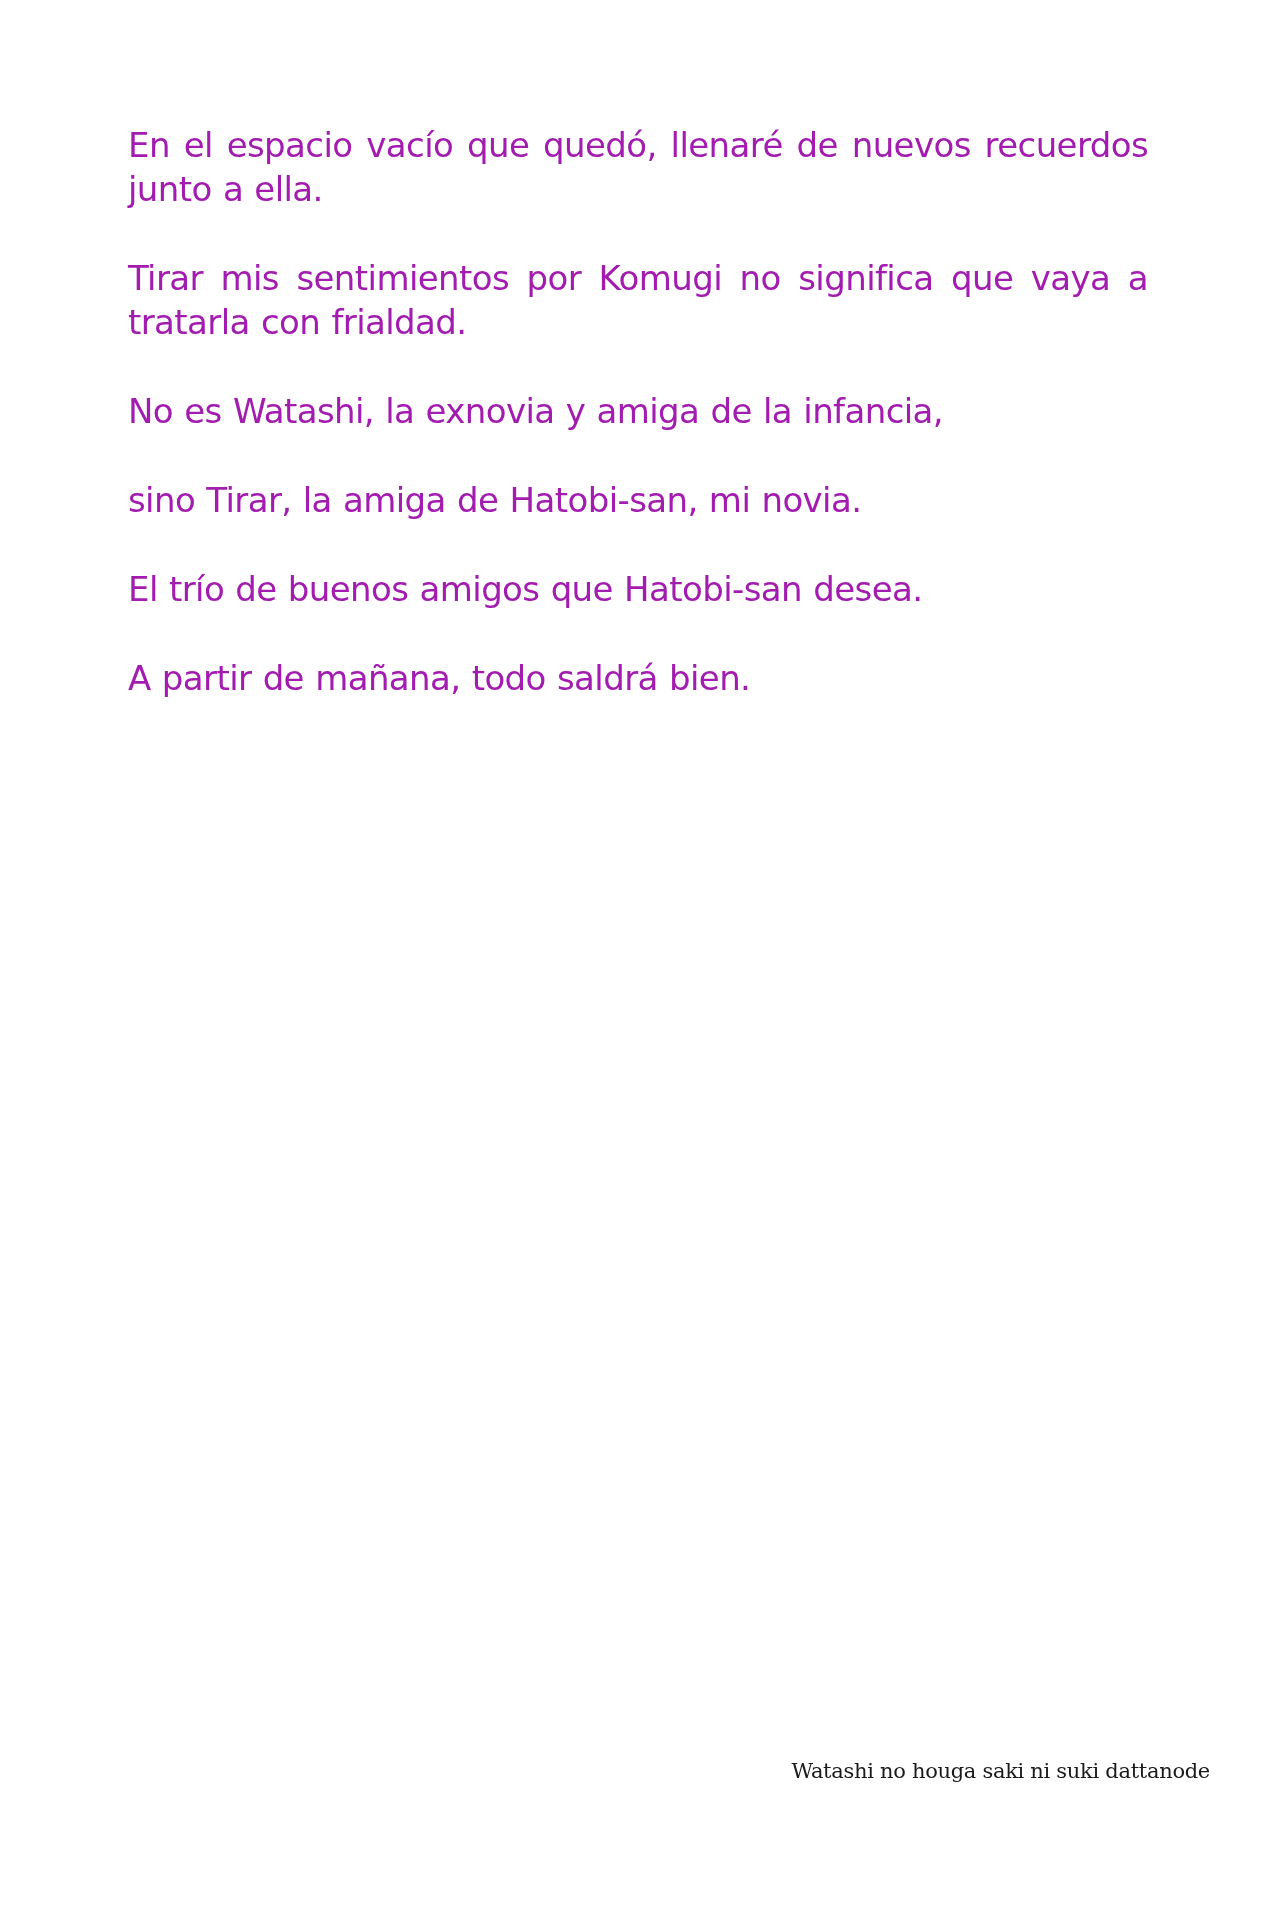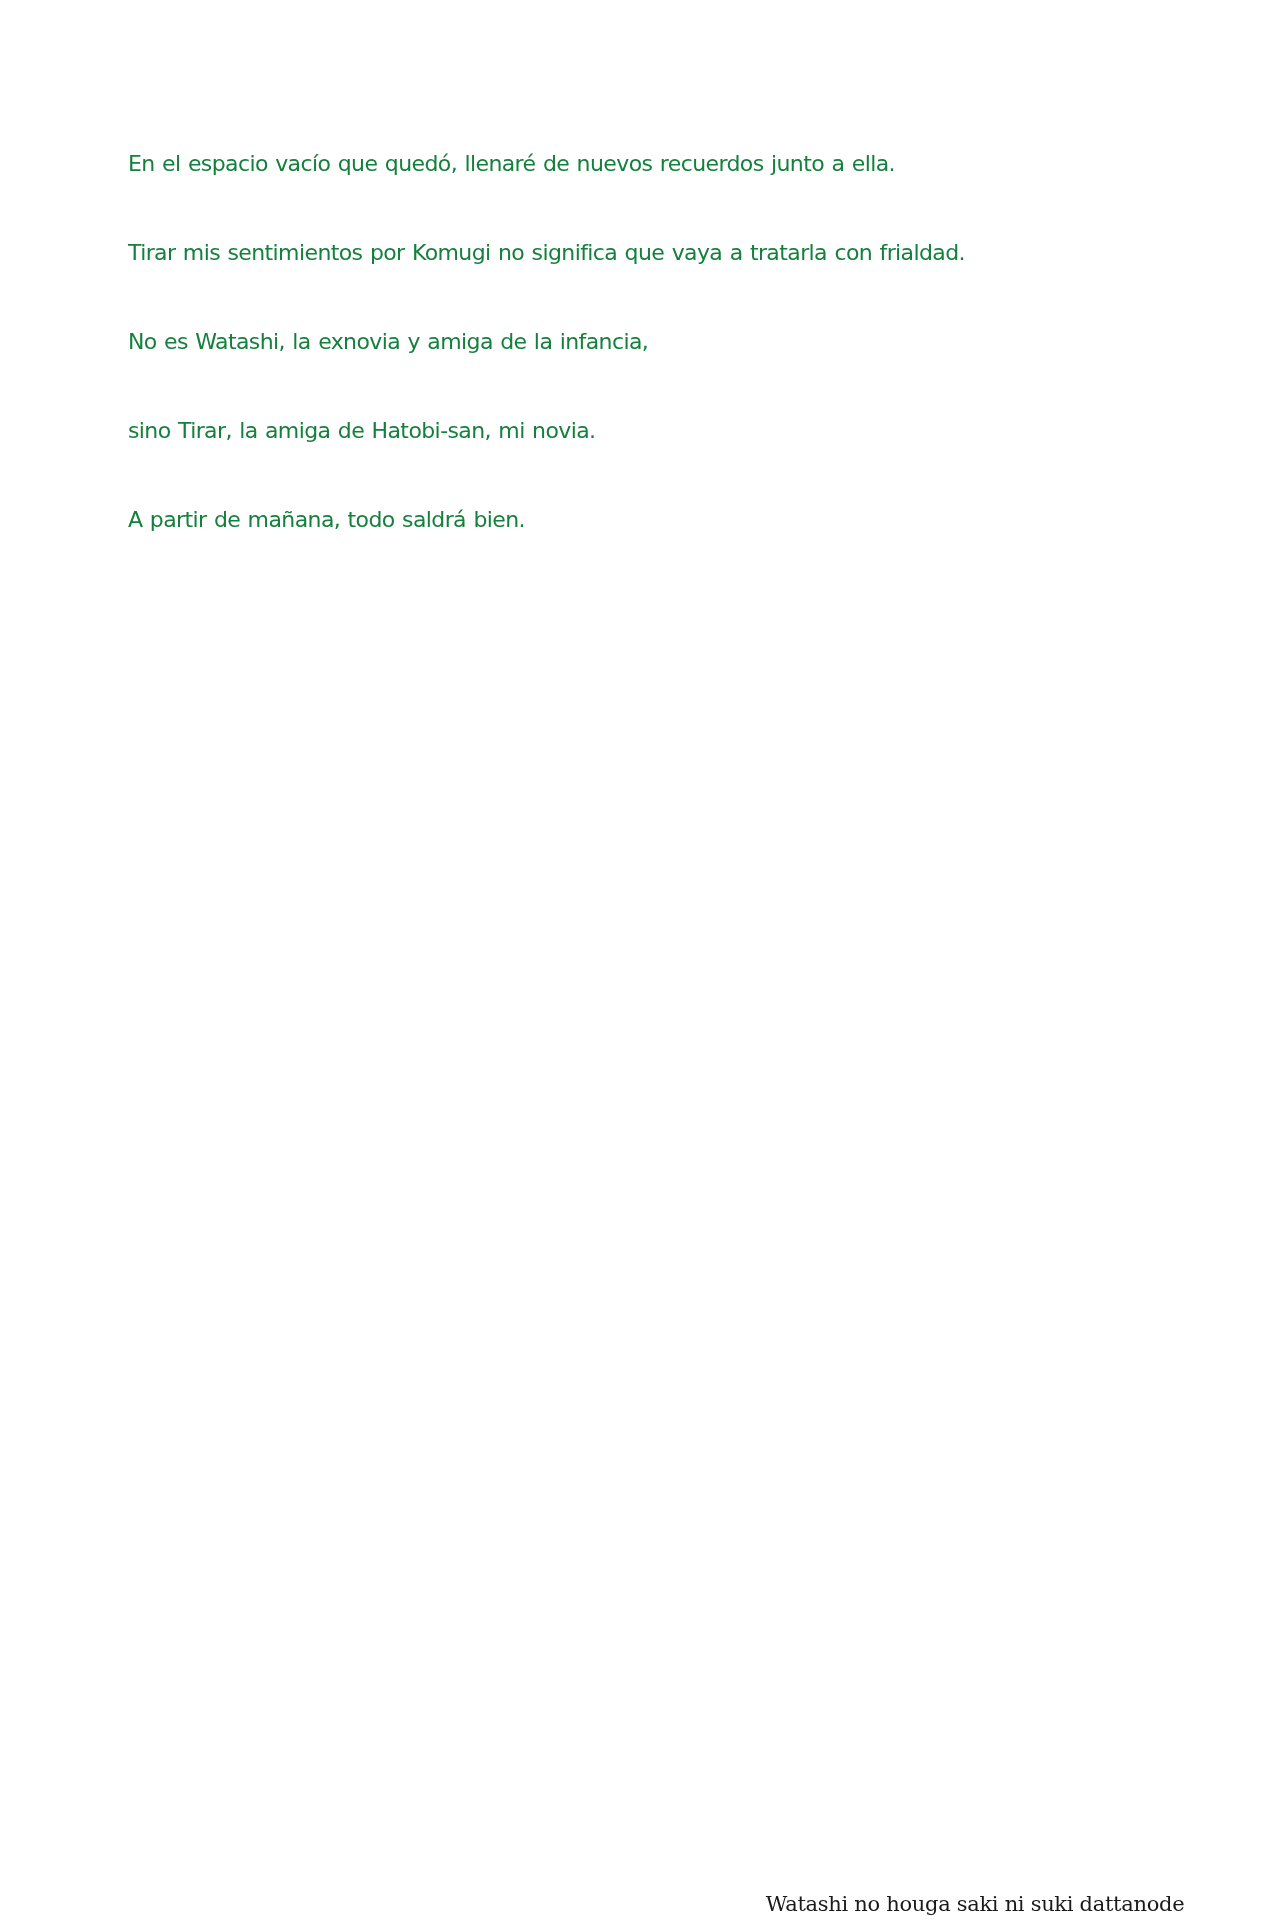--- a/index.html
+++ b/index.html
@@ -20,55 +20,55 @@
       width: 1280px;
       height: 1920px;
       background: #ffffff;
     }
     .body-text {
       position: absolute;
       left: 128px;
       top: 123px;
       width: 1020px;
       font-family: "DejaVu Sans", sans-serif;
-      font-size: 22px;
+      font-size: 34px;
       line-height: 44px;
-      color: #15803d;
+      color: #a21caf;
       text-align: justify;
       letter-spacing: -0.6px;
       word-spacing: 1px;
-      margin-top: 19px;
     }
     .body-text p {
       margin: 0 0 45px 0;
     }
     .footer {
       position: absolute;
       left: 740px;
-      top: 1887px;
+      top: 1754px;
       width: 470px;
-      text-align: center;
+      text-align: right;
       font-family: "DejaVu Serif", serif;
       font-size: 21px;
       line-height: 34px;
       color: #1a1a1a;
       letter-spacing: -0.3px;
     }
     .footer div {
       white-space: nowrap;
     }
   </style>
 </head>
 <body>
 
 <div class="page">
   <div class="body-text">
     <p>En el espacio vacío que quedó, llenaré de nuevos recuerdos junto a ella.</p>
     <p>Tirar mis sentimientos por Komugi no significa que vaya a tratarla con frialdad.</p>
     <p>No es Watashi, la exnovia y amiga de la infancia,</p>
     <p>sino Tirar, la amiga de Hatobi-san, mi novia.</p>
+    <p>El trío de buenos amigos que Hatobi-san desea.</p>
     <p>A partir de mañana, todo saldrá bien.</p>
   </div>
 
   <div class="footer">
     <div>Watashi no houga saki ni suki dattanode</div>
   </div>
 </div>
 
 </body></html>

